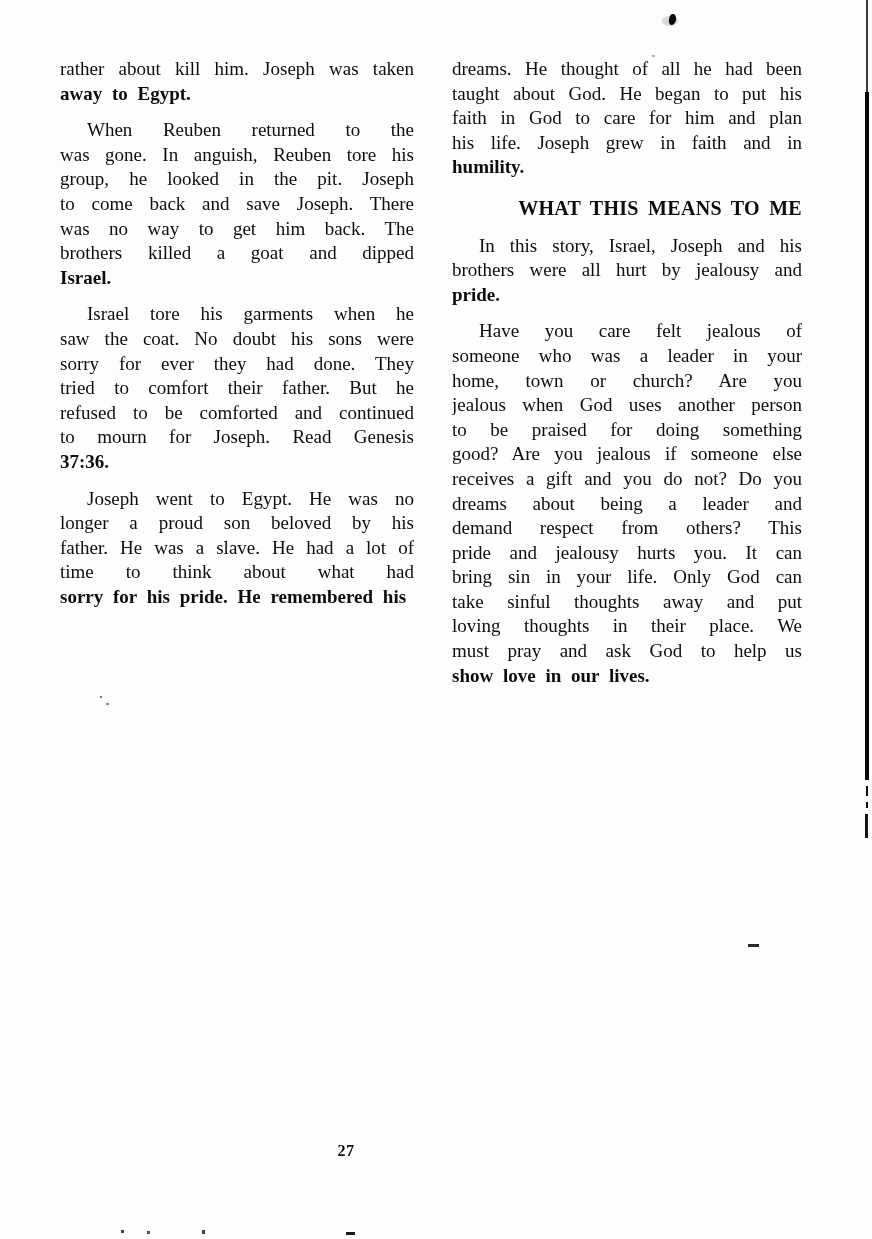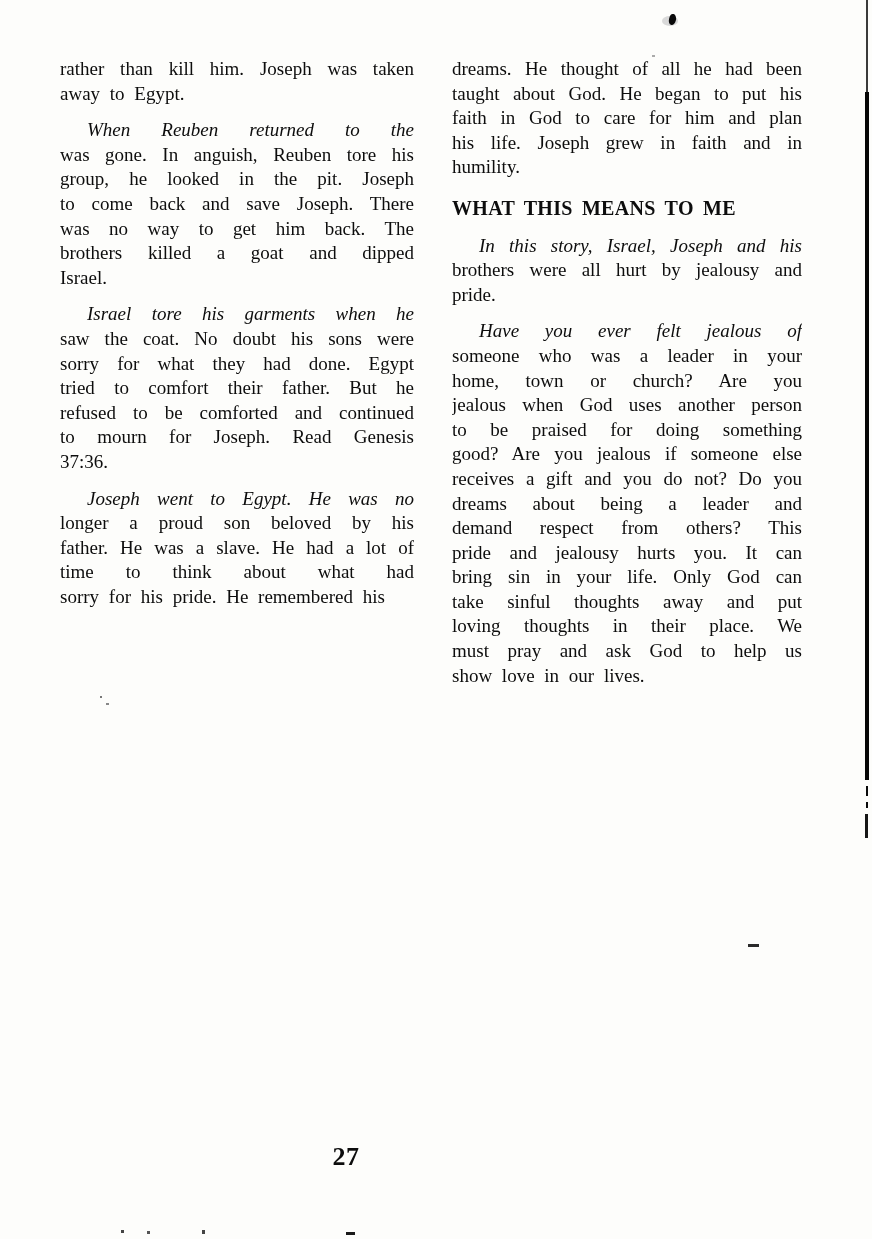--- a/index.html
+++ b/index.html
@@ -18,36 +18,36 @@
   .para{margin:0 0 12px 0;}
   .line{
     font-size:19px;
     line-height:24.6px;
     height:24.6px;
     overflow:hidden;
     text-align:justify;
     text-align-last:justify;
     word-spacing:1px;
   }
-  .line.indent{text-indent:27px;font-style:italic;}
-  .line.last{text-align:left;text-align-last:left;word-spacing:5px;}
+  .line.indent{text-indent:27px;}
+  .line.last{text-align:left;text-align-last:left;word-spacing:5px;font-weight:bold;}
   .heading{
     font-weight:bold;
     font-size:20px;
     line-height:24.6px;
-    text-align:left;
+    text-align:right;
     margin:16px 0 13px 0;
     word-spacing:4px;
     letter-spacing:0.3px;
   }
   .pageno{
     position:absolute;
     top:1142px;left:0;width:692px;
     text-align:center;
-    font-size:26px;
+    font-size:16px;
     font-weight:bold;
     letter-spacing:0.5px;
   }
   
   .art{position:absolute;background:#0a0a0a;}
   .edge-thin{left:866px;top:0;width:2px;height:92px;background:#3a3a3a;}
   .edge-main{left:865px;top:92px;width:4px;height:688px;background:#060606;}
   .edge-dash1{left:866px;top:786px;width:2px;height:10px;}
   .edge-dash2{left:866px;top:802px;width:2px;height:6px;}
   .edge-dash3{left:865px;top:814px;width:3px;height:24px;background:#161616;}
@@ -62,36 +62,36 @@
   .bot-3{left:202px;top:1230px;width:3px;height:4px;background:#444;}
   .bot-4{left:346px;top:1232px;width:9px;height:3px;background:#1a1a1a;}
 </style>
 </head>
 <body>
 
 <div class="page">
 
   <div class="col col-left">
       <div class="para">
-        <div class="line">rather than kill him. Joseph was taken</div>
+        <div class="line">rather about kill him. Joseph was taken</div>
         <div class="line last">away to Egypt.</div>
       </div>
       <div class="para">
         <div class="line indent">When Reuben returned to the</div>
         <div class="line">was gone. In anguish, Reuben tore his</div>
         <div class="line">group, he looked in the pit. Joseph</div>
         <div class="line">to come back and save Joseph. There</div>
         <div class="line">was no way to get him back. The</div>
         <div class="line">brothers killed a goat and dipped</div>
         <div class="line last">Israel.</div>
       </div>
       <div class="para">
         <div class="line indent">Israel tore his garments when he</div>
         <div class="line">saw the coat. No doubt his sons were</div>
-        <div class="line">sorry for what they had done. Egypt</div>
+        <div class="line">sorry for ever they had done. They</div>
         <div class="line">tried to comfort their father. But he</div>
         <div class="line">refused to be comforted and continued</div>
         <div class="line">to mourn for Joseph. Read Genesis</div>
         <div class="line last">37:36.</div>
       </div>
       <div class="para">
         <div class="line indent">Joseph went to Egypt. He was no</div>
         <div class="line">longer a proud son beloved by his</div>
         <div class="line">father. He was a slave. He had a lot of</div>
         <div class="line">time to think about what had</div>
@@ -107,21 +107,21 @@
         <div class="line">his life. Joseph grew in faith and in</div>
         <div class="line last">humility.</div>
       </div>
       <div class="heading">WHAT THIS MEANS TO ME</div>
       <div class="para">
         <div class="line indent">In this story, Israel, Joseph and his</div>
         <div class="line">brothers were all hurt by jealousy and</div>
         <div class="line last">pride.</div>
       </div>
       <div class="para">
-        <div class="line indent">Have you ever felt jealous of</div>
+        <div class="line indent">Have you care felt jealous of</div>
         <div class="line">someone who was a leader in your</div>
         <div class="line">home, town or church? Are you</div>
         <div class="line">jealous when God uses another person</div>
         <div class="line">to be praised for doing something</div>
         <div class="line">good? Are you jealous if someone else</div>
         <div class="line">receives a gift and you do not? Do you</div>
         <div class="line">dreams about being a leader and</div>
         <div class="line">demand respect from others? This</div>
         <div class="line">pride and jealousy hurts you. It can</div>
         <div class="line">bring sin in your life. Only God can</div>

